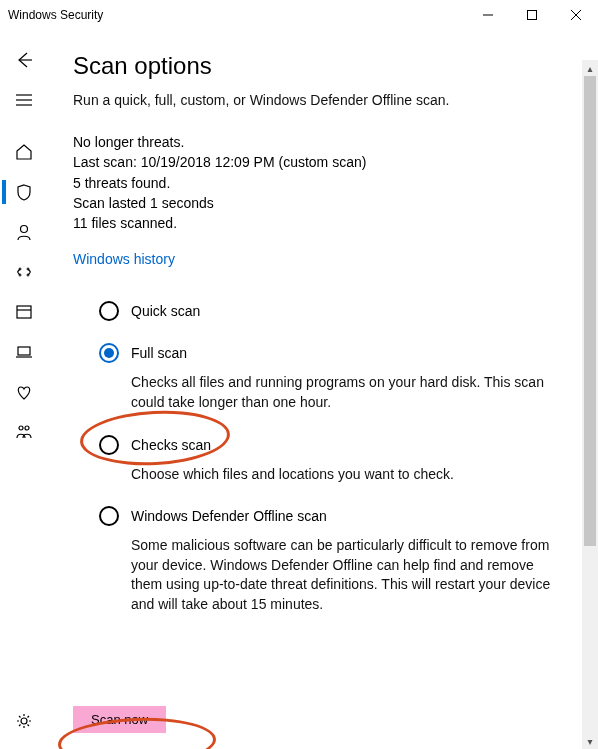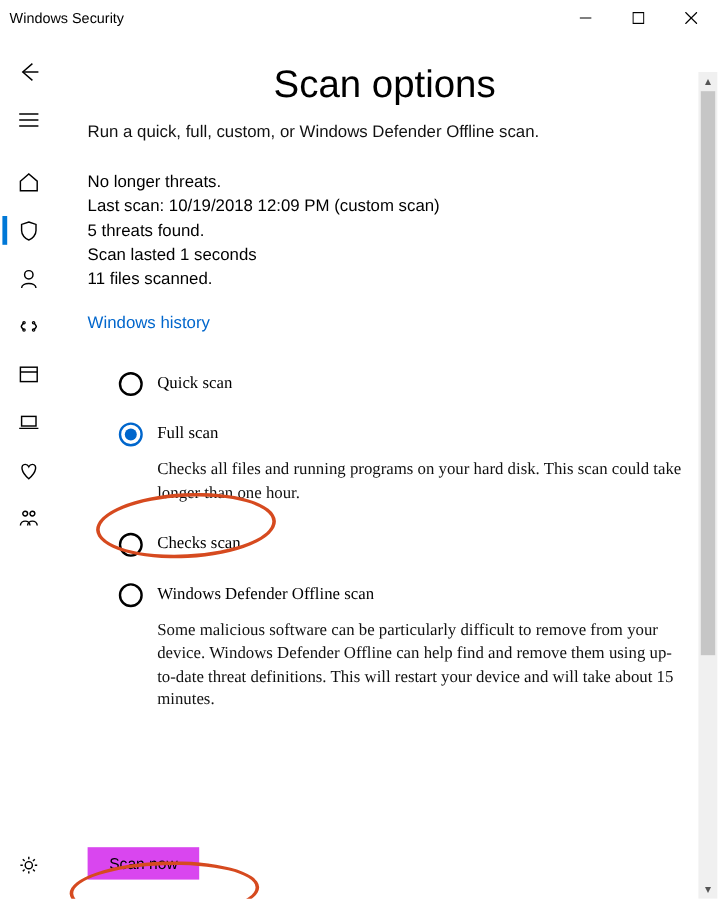--- a/index.html
+++ b/index.html
@@ -14,36 +14,36 @@
 
   .body-area { display: flex; height: calc(749px - 30px); position: relative; }
 
   .sidebar { width: 48px; display: flex; flex-direction: column; align-items: center; padding-top: 10px; background: #fff; }
   .sidebar .nav-item { width: 44px; height: 40px; display:flex; align-items:center; justify-content:center; position: relative; }
   .sidebar .nav-item.active::before { content:""; position:absolute; left:0; top:8px; bottom:8px; width:4px; background:#0078d7; }
   .sidebar .spacer { flex: 1; }
   .sidebar svg { stroke:#000; fill:none; }
 
   .content { flex:1; padding: 10px 30px 0 25px; position: relative; overflow: hidden; }
-  h1.page-title { font-weight: 400; font-size: 32px; margin-top: 12px; margin-bottom: 12px; text-align: center; }
+  h1.page-title { font-weight: 400; font-size: 24px; margin-top: 12px; margin-bottom: 12px; }
   .subtitle { color:#111; font-size:14px; margin-bottom: 24px; }
   .status-block { font-size:14px; line-height: 1.45; margin-bottom: 18px; }
   .link { color:#0066cc; font-size:14px; display:inline-block; margin-bottom: 34px; cursor:pointer; }
 
-  .options { margin-left: 26px; font-family: Liberation Serif, serif; }
+  .options { margin-left: 26px; }
   .option { margin-bottom: 22px; }
   .option .radio-row { display:flex; align-items:center; margin-bottom:10px; }
   .option .radio-row .radio { width:20px; height:20px; border:2px solid #000; border-radius:50%; margin-right:12px; display:flex; align-items:center; justify-content:center; flex-shrink:0; }
   .option .radio-row .radio.checked { border-color:#0066cc; }
   .option .radio-row .radio.checked::after { content:""; width:10px; height:10px; background:#0066cc; border-radius:50%; }
   .option .radio-row .label { font-size:14px; }
   .option .desc { margin-left:32px; font-size:14px; line-height:1.4; color:#111; }
 
   .scan-btn-wrap { position:absolute; bottom:16px; left:25px; }
-  .scan-btn { background:#d946ef; border:none; padding:6px 18px; font-size:13px; font-family:inherit; }
+  .scan-btn { background:#f9a8d4; border:none; padding:6px 18px; font-size:13px; font-family:inherit; }
 
   
   .annot { position:absolute; border:3px solid #d64a1f; border-radius:50%; pointer-events:none; }
   .annot1 { left: 80px; top: 381px; width: 150px; height: 54px; transform: rotate(-3deg); }
   .annot2 { left: 58px; top: 688px; width: 158px; height: 48px; transform: rotate(-2deg); }
 
   
   .fake-scroll { position:absolute; right:0; top:30px; bottom:0; width:16px; background:#f0f0f0; }
   .fake-scroll .up, .fake-scroll .down { height:16px; display:flex; align-items:center; justify-content:center; color:#555; font-size:10px; }
   .fake-scroll .track { position:absolute; top:16px; bottom:16px; left:0; right:0; }
@@ -181,20 +181,21 @@
           <span class="label">Full scan</span>
         </div>
         <div class="desc">Checks all files and running programs on your hard disk. This scan could take longer than one hour.</div>
       </div>
 
       <div class="option">
         <div class="radio-row">
           <span class="radio"></span>
           <span class="label">Checks scan</span>
         </div>
+        <div class="desc">Choose which files and locations you want to check.</div>
       </div>
 
       <div class="option">
         <div class="radio-row">
           <span class="radio"></span>
           <span class="label">Windows Defender Offline scan</span>
         </div>
         <div class="desc">Some malicious software can be particularly difficult to remove from your device. Windows Defender Offline can help find and remove them using up-to-date threat definitions. This will restart your device and will take about 15 minutes.</div>
       </div>
     </div>

